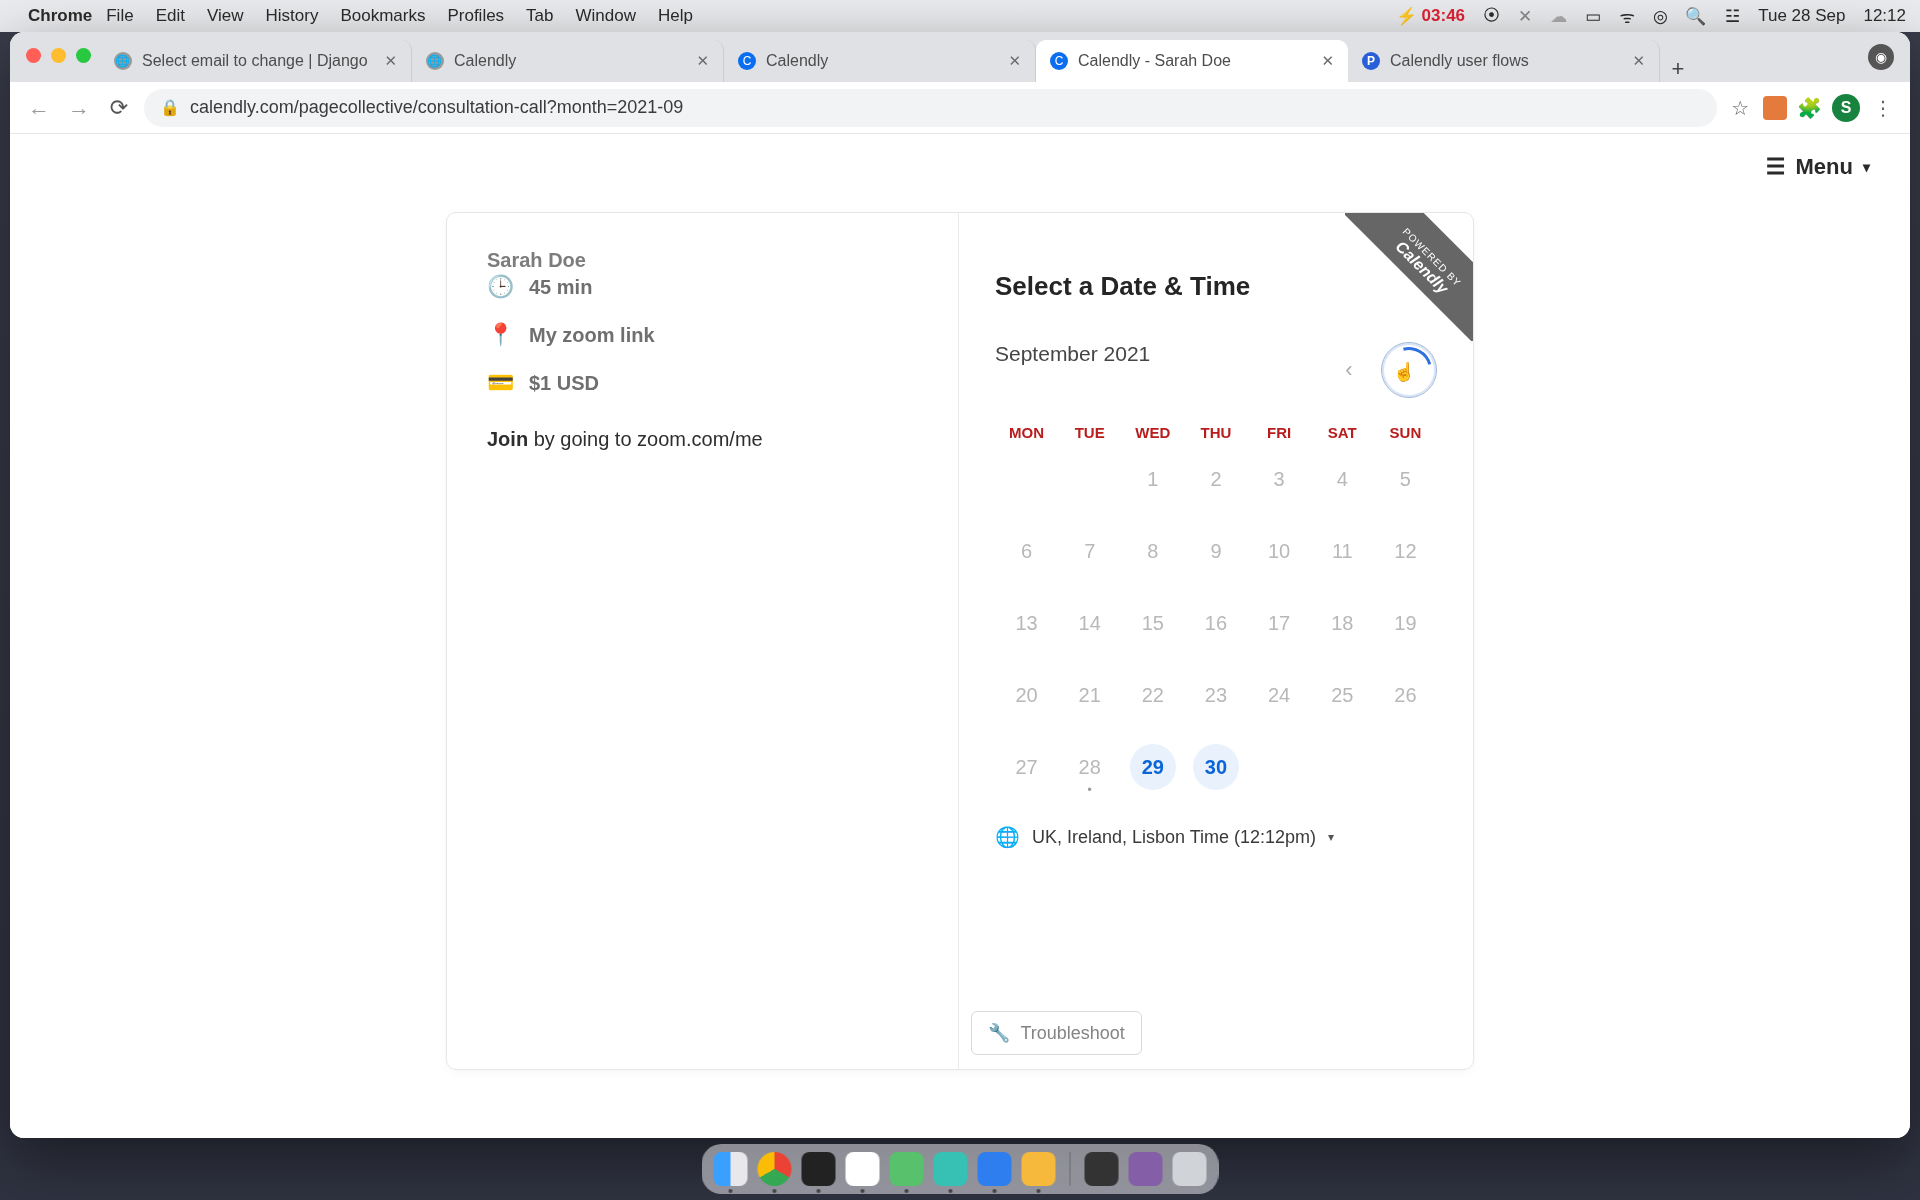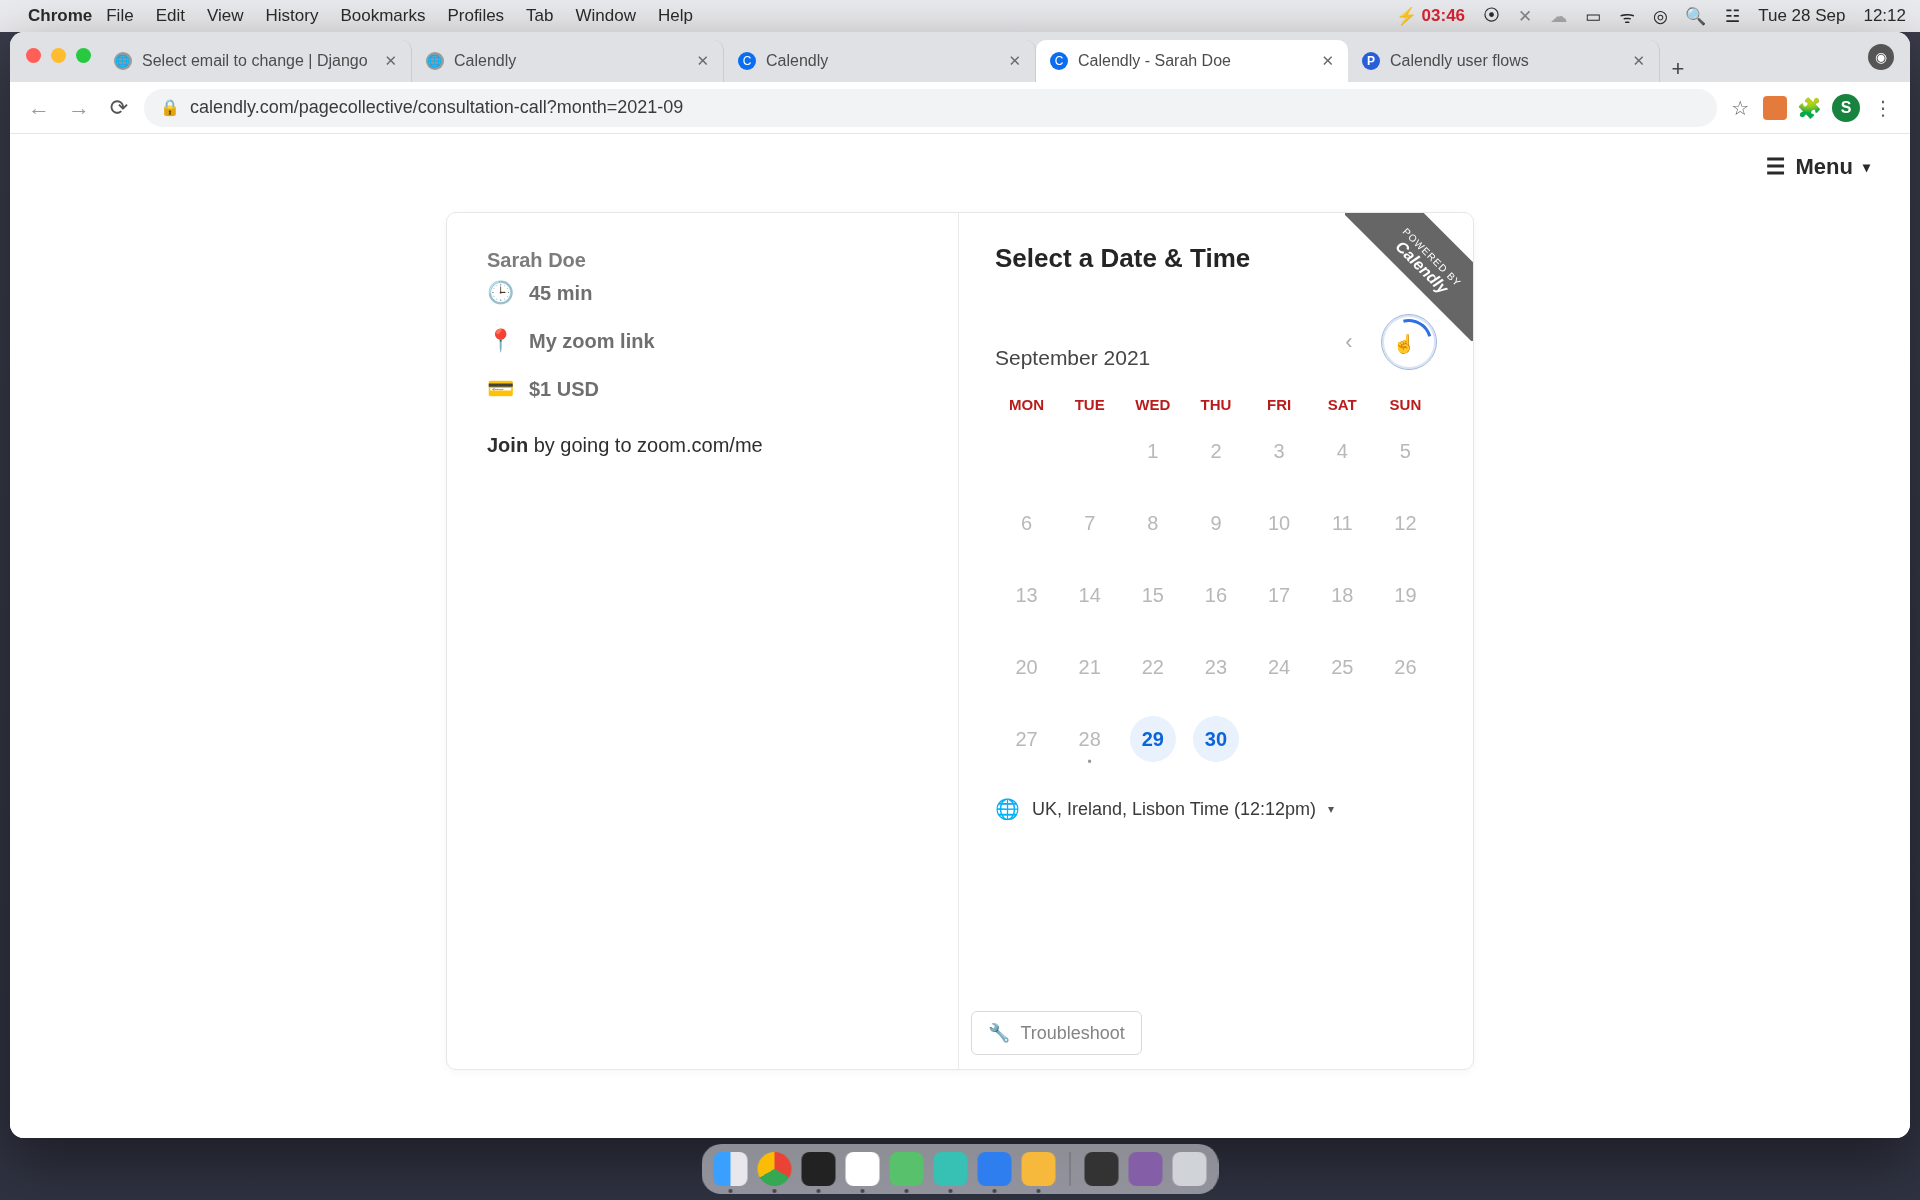--- a/index.html
+++ b/index.html
@@ -89,45 +89,45 @@
   width:1028px; height:858px; background:#fff;
   border:1px solid #e7e7e7; border-radius:10px;
   box-shadow: 0 2px 8px rgba(0,0,0,.04);
   display:flex; overflow:hidden;
 }
 
 
 .leftpanel {
   width:512px; border-right:1px solid #eaeaea; padding:36px 40px;
 }
-.host { color:#7c7c7c; font-size:20px; font-weight:700; margin-bottom:8px;}
+.host { color:#7c7c7c; font-size:20px; font-weight:700; margin-bottom:2px;}
 .etitle { font-size:38px; font-weight:800; color:#1c1c1c; margin-bottom:28px;}
 .metarow { display:flex; align-items:center; gap:16px; color:#6f6f6f; font-size:20px; font-weight:700; margin-bottom:22px;}
 .metarow .micon{ width:26px; text-align:center; font-size:22px; color:#8a8a8a;}
 .desc { font-size:20px; color:#2e2e2e; margin-top:32px;}
 .desc b{ font-weight:800;}
 
 
 .rightpanel { flex:1; padding:30px 36px; position:relative; }
-.rp-title { font-size:26px; font-weight:800; color:#252525; margin-bottom:40px;}
+.rp-title { font-size:26px; font-weight:800; color:#252525; margin-bottom:40px;margin-top:28px;}
 
 
 .ribbon {
   position:absolute; top:-2px; right:-2px; width:130px; height:130px; overflow:hidden;
 }
 .ribbon .band{
   position:absolute; width:190px; text-align:center;
   background:#666; color:#fff; font-size:10px; letter-spacing:1px;
   padding:20px 0 8px; transform:rotate(45deg); top:20px; left:-10px;
   line-height:1.1;
 }
 .ribbon .band .big{ display:block; font-size:16px; font-weight:700; font-style:italic; letter-spacing:0;}
 
 
-.monthrow { display:flex; align-items:flex-end; margin-bottom:20px;}
+.monthrow { display:flex; align-items:flex-start; margin-bottom:20px;}
 .monthlabel { font-size:21px; color:#454545;}
 .monthnav { margin-left:auto; display:flex; align-items:center; gap:18px;}
 .chev { font-size:22px; color:#adadad; width:28px; text-align:center;}
 .chev-circle {
   width:56px;height:56px;border-radius:50%;border:1px solid #9fb6d8;
   display:flex;align-items:center;justify-content:center; font-size:18px; color:#4672da;
   position:relative; box-shadow: inset 0 0 0 2px rgba(160,190,230,.4);
 }
 .chev-circle::before{
   content:""; position:absolute; inset:4px; border-radius:50%;

